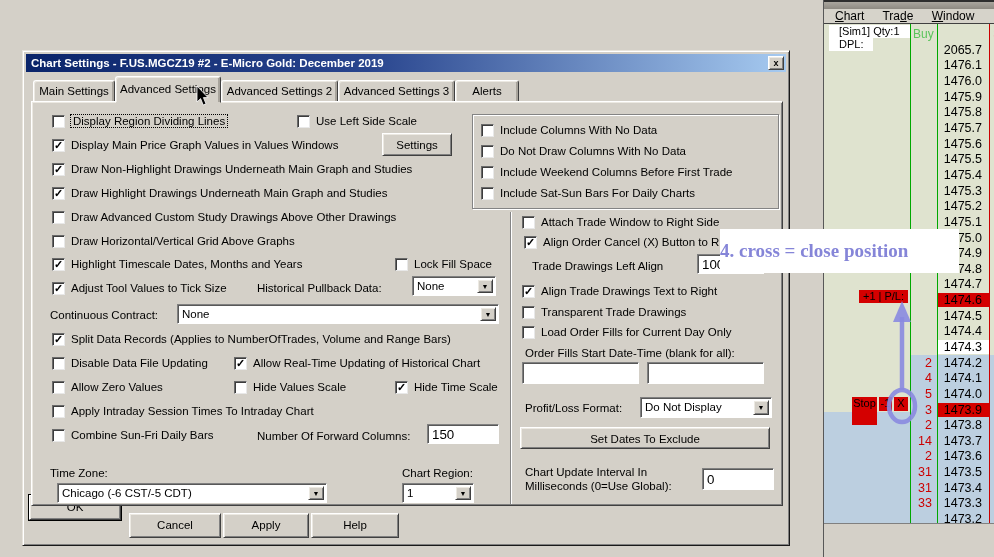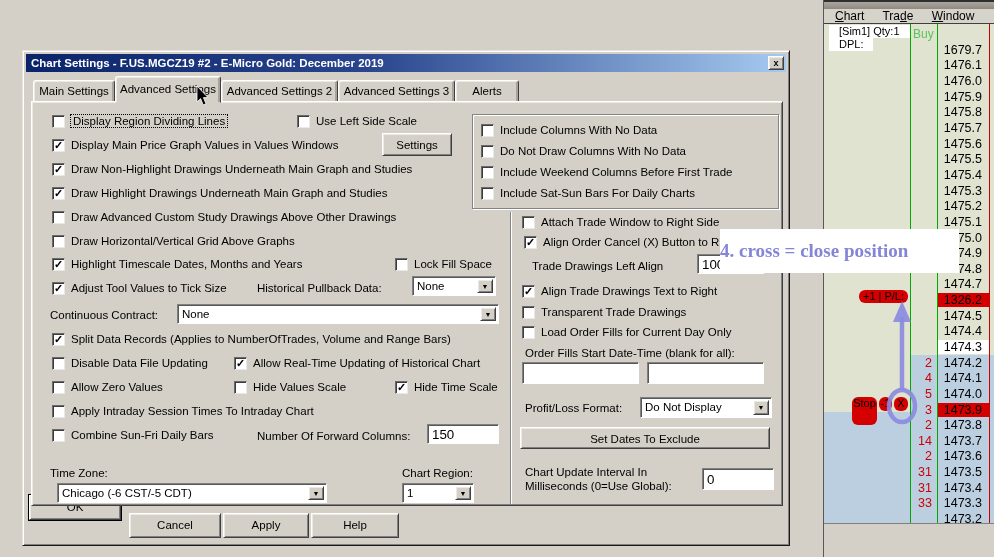--- a/index.html
+++ b/index.html
@@ -68,21 +68,21 @@
 
   .rows { left:86px; top:18px; width:105px; }
   .row { display:flex; height:15.65px; align-items:center; font-size:12.5px; }
   .row.up { background:#dfe3cf; } .row.lo { background:#bccfe0; }
   .cbid   { width:27px; text-align:right; padding-right:5px; color:#cc0000; }
   .cprice { width:52px; text-align:right; padding-right:7px; color:#000; }
   .cask   { width:26px; padding-left:6px; color:#009900; }
   .hlred { background:#d40000; } .hlwhite { background:#ffffff; }
 
   .marker { position:absolute; background:#d40000; color:#000; font-size:11px;
-            line-height:13px; text-align:center;border-radius:6px; }
+            line-height:13px; text-align:center; }
   .fstrip { left:0; top:499px; width:199px; height:58px; background:#d4d0c8;
             border-top:1px solid #808080; }
 
   .annot { left:720px; top:229px; width:239px; height:44px; background:#ffffff; z-index:10;
            font-family:"Liberation Serif",serif; font-weight:bold; font-size:19px;
            color:#8585d8; line-height:44px; white-space:nowrap; overflow:hidden; }
 </style>
 </head>
 <body>
 
@@ -99,21 +99,21 @@
     </div>
 
   <div class="abs domarea">
     <div class="abs zone-blue-left"></div>
     <div class="abs zone-blue-right"></div>
 
     <div class="abs rows">
 
         <div class="row up">
           <span class="cbid"></span>
-          <span class="cprice">1679.7</span>
+          <span class="cprice">2065.7</span>
           <span class="cask"></span>
         </div>
 
         <div class="row up">
           <span class="cbid"></span>
           <span class="cprice">1476.1</span>
           <span class="cask"></span>
         </div>
 
         <div class="row up">
@@ -195,21 +195,21 @@
         </div>
 
         <div class="row up">
           <span class="cbid"></span>
           <span class="cprice">1474.7</span>
           <span class="cask">4</span>
         </div>
 
         <div class="row up">
           <span class="cbid"></span>
-          <span class="cprice hlred">1326.2</span>
+          <span class="cprice hlred">1474.6</span>
           <span class="cask">5</span>
         </div>
 
         <div class="row up">
           <span class="cbid"></span>
           <span class="cprice">1474.5</span>
           <span class="cask">4</span>
         </div>
 
         <div class="row up">

